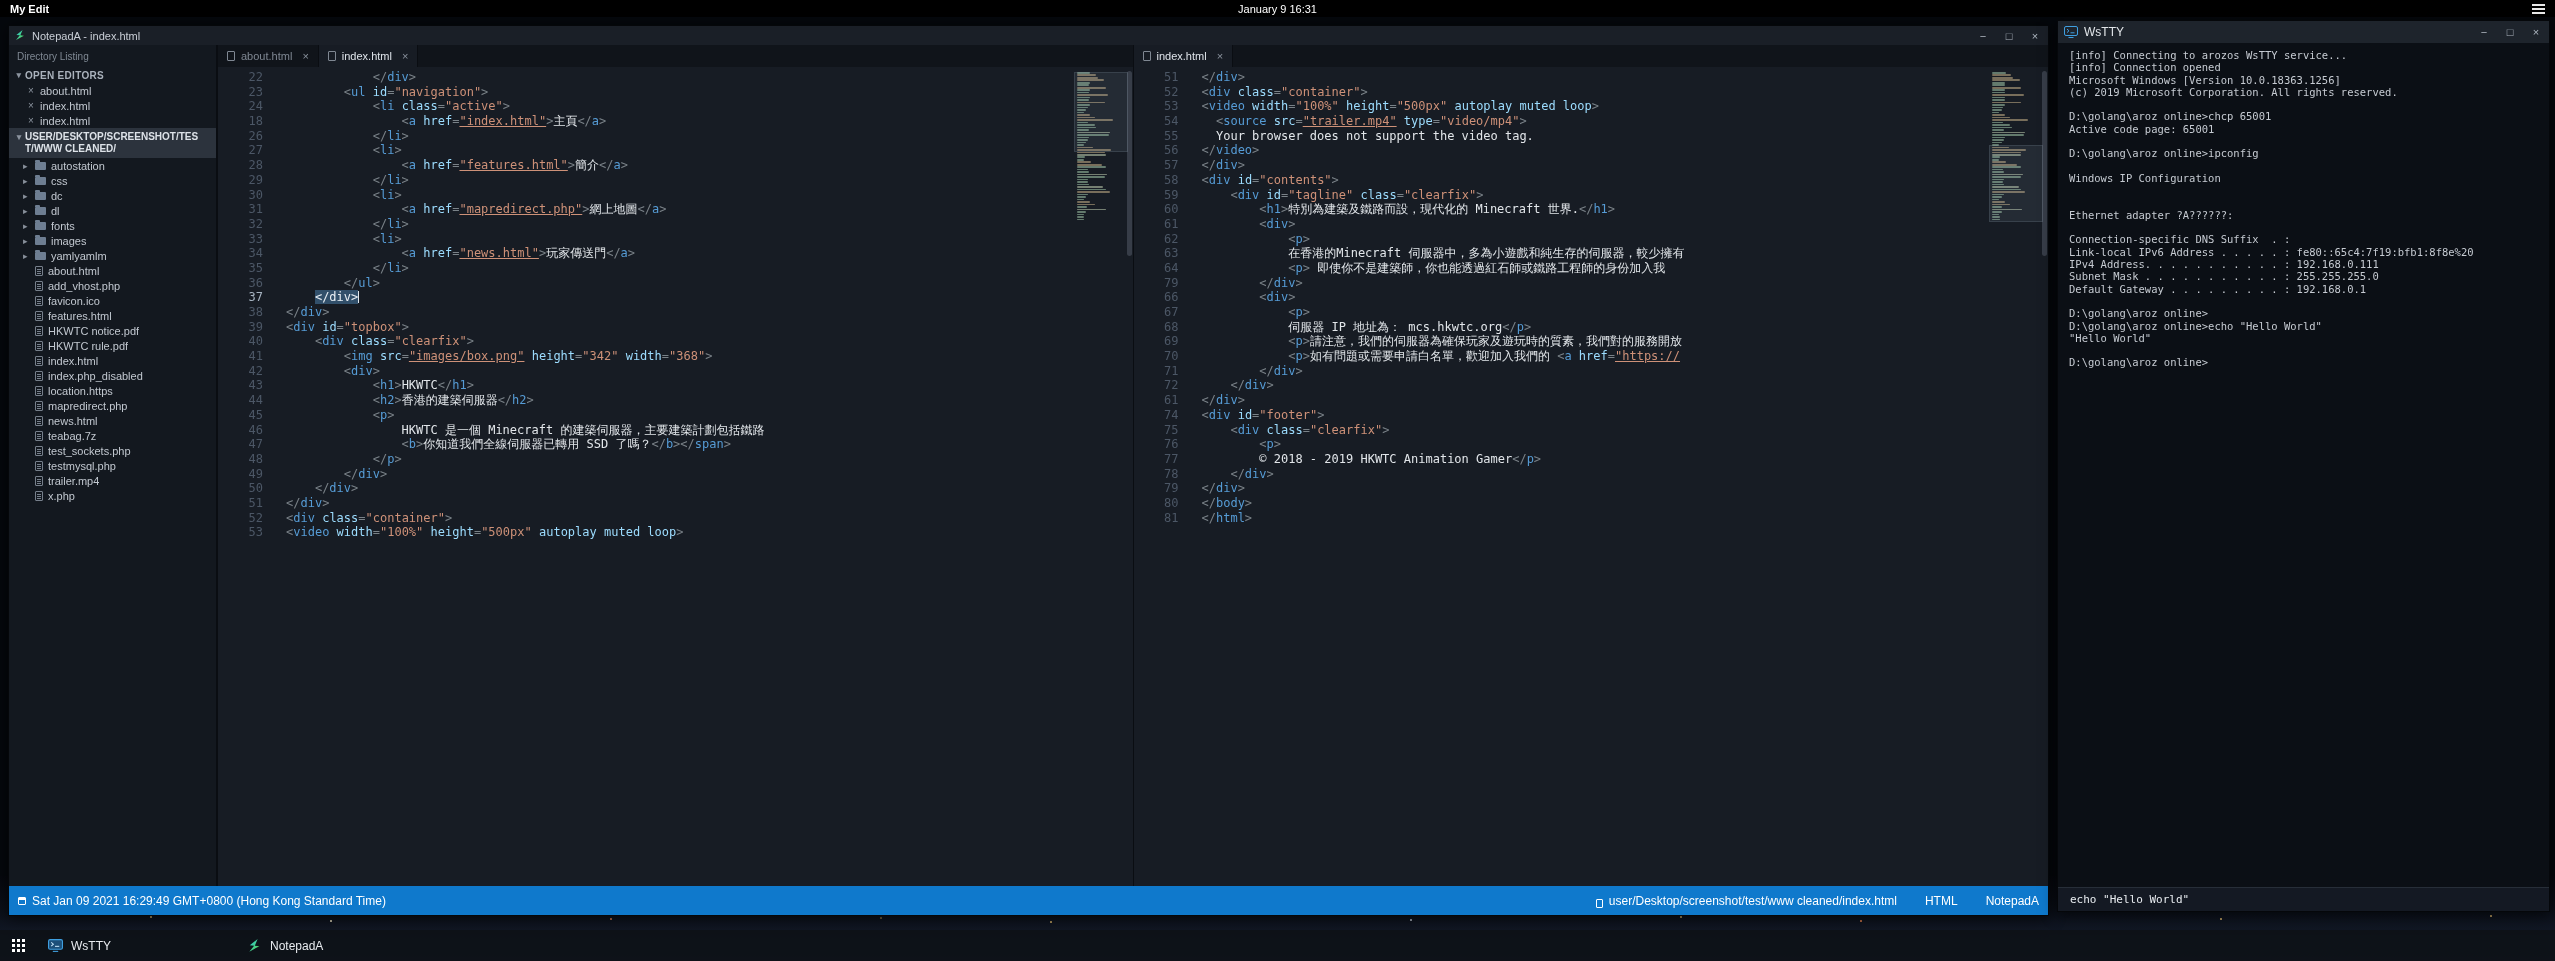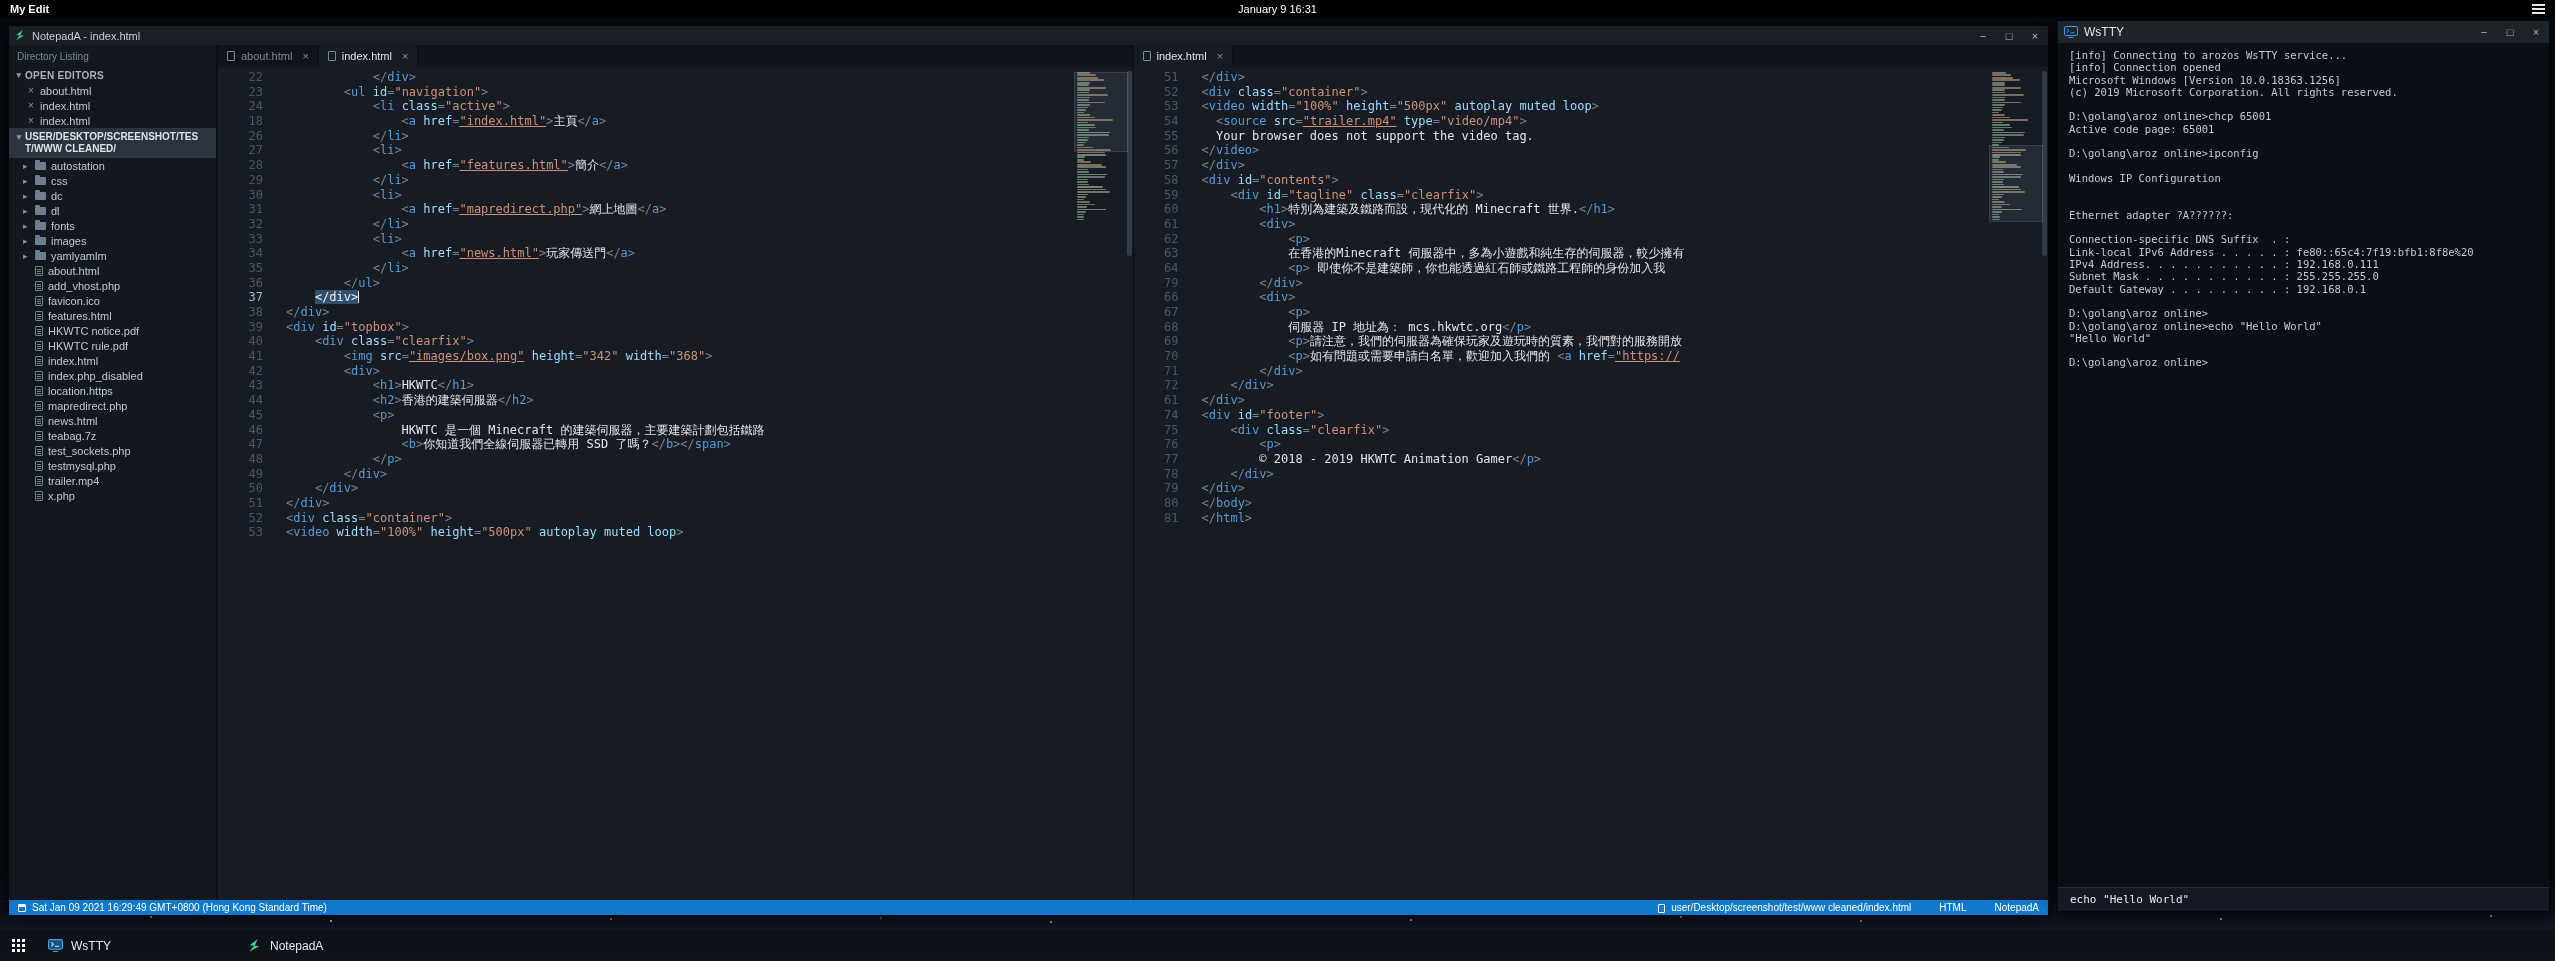--- a/index.html
+++ b/index.html
@@ -77,21 +77,21 @@
   .tk-x{color:#e2e6ea;}
   .cline.sel span:not(.tk-w){background:#32506b;color:#e9eff5;}
   .cline.sel::after{content:"";display:inline-block;width:1px;height:12px;background:#dfe6ec;vertical-align:-2px;}
   .minimap{position:absolute;right:8px;top:3px;bottom:3px;width:48px;cursor:pointer;}
   .mm-bars{position:absolute;left:0;top:2px;}
   .mmb{height:1.6px;margin-bottom:0.9px;border-radius:1px;opacity:.75;}
   .mm-view{position:absolute;left:-3px;right:-3px;background:rgba(160,180,200,.10);border:1px solid rgba(160,180,200,.16);box-sizing:border-box;}
   .scroll-thumb{position:absolute;right:1px;top:4px;width:5px;height:185px;background:rgba(130,140,155,.30);border-radius:3px;cursor:pointer;}
 
   
-  .statusbar{height:15px;background:#0f79cc;display:flex;align-items:center;color:#fff;font-size:10px;flex:0 0 auto;padding:0 9px;}
+  .statusbar{height:29px;background:#0f79cc;display:flex;align-items:center;color:#fff;font-size:12px;flex:0 0 auto;padding:0 9px;}
   .sb-left{display:flex;align-items:center;gap:6px;}
   .cal-icon{width:8px;height:8px;border:1px solid #fff;border-radius:1px;position:relative;flex:0 0 auto;box-sizing:border-box;}
   .cal-icon::before{content:"";position:absolute;top:0;left:0;right:0;height:2px;background:#fff;}
   .doc-icon{width:7px;height:9px;border:1px solid #fff;border-radius:1px;box-sizing:border-box;}
   .sb-right{margin-left:auto;display:flex;align-items:center;gap:28px;}
   .sb-right .grp{display:flex;align-items:flex-end;gap:6px;}
 
   
   .wstty{left:2057px;top:20px;width:493px;height:892px;display:flex;flex-direction:column;background:#0b0f15;z-index:11;}
   .wstty .titlebar{height:22px;background:#1e242c;font-size:12px;color:#e2e6ea;}

